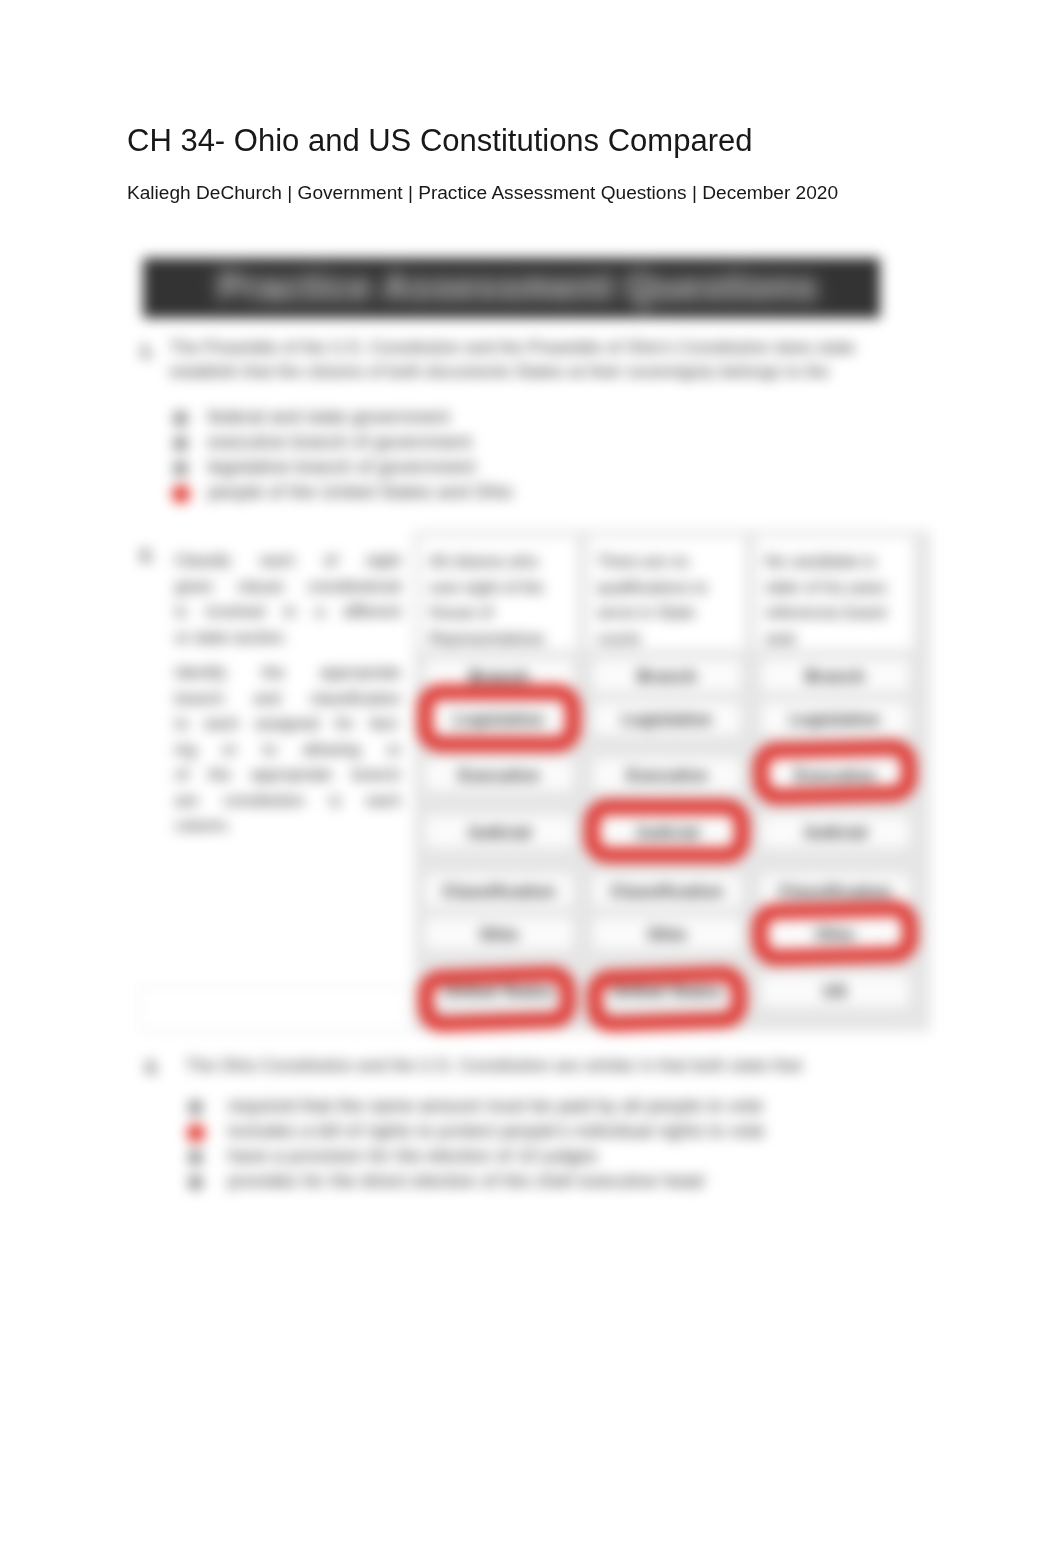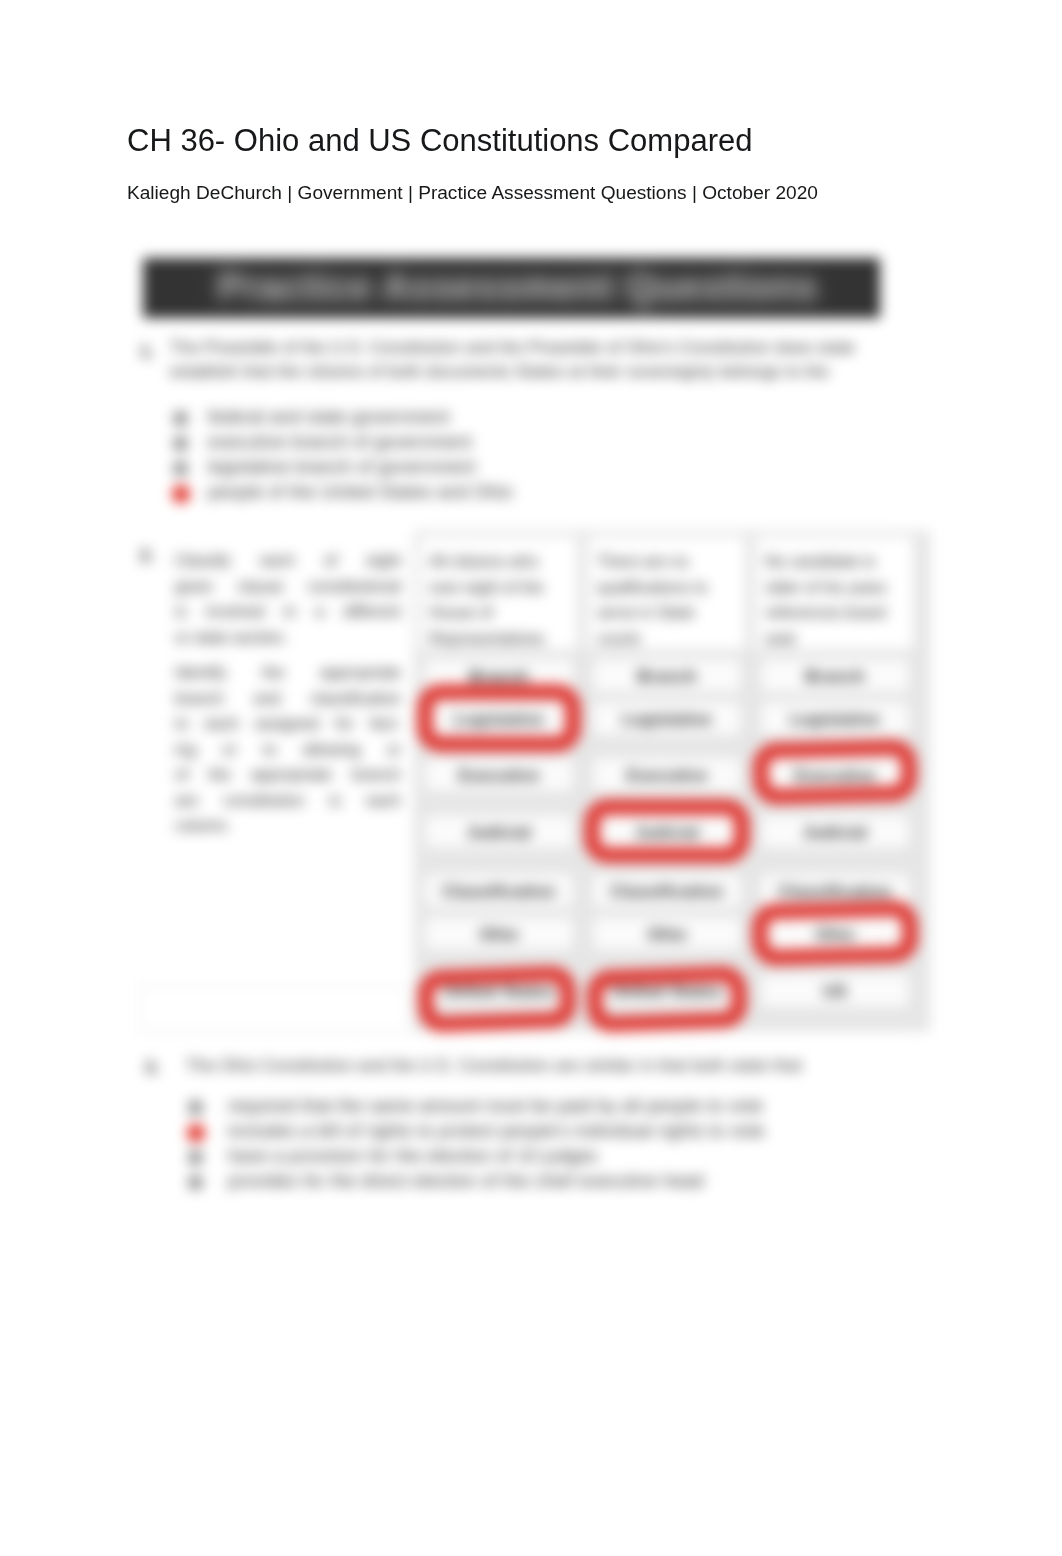--- a/index.html
+++ b/index.html
@@ -33,22 +33,22 @@
   .ring{position:absolute;box-sizing:border-box;border:16px solid #de3a35;border-radius:24px;}
   .sepbox{position:absolute;left:5px;top:757px;width:272px;height:47px;border:1px solid #e2e2e2;box-sizing:border-box;}
   .q2para{position:absolute;text-align:justify;}
   .q2line{font-size:16px;color:#2b2b2b;line-height:25.5px;text-align:justify;text-align-last:justify;}
   .q2line.last{text-align-last:left;}
 </style>
 </head>
 <body>
 
 <div class="page">
-  <div class="doc-title">CH 36- Ohio and US Constitutions Compared</div>
-  <div class="doc-sub">Kaliegh DeChurch | Government | Practice Assessment Questions | October 2020</div>
+  <div class="doc-title">CH 34- Ohio and US Constitutions Compared</div>
+  <div class="doc-sub">Kaliegh DeChurch | Government | Practice Assessment Questions | December 2020</div>
 
   <div class="shot-wrap">
     <div class="shot" id="shot">
       <div class="banner">
         <span>Practice Assessment Questions</span>
       </div>
 
       <div class="qnum" style="left:7px;top:114px">1.</div>
       <div class="qline" style="left:37px;top:110px;width:740px">The Preamble of the U.S. Constitution and the Preamble of Ohio's Constitution does state</div>
       <div class="qline" style="left:37px;top:134px;width:740px">establish that the citizens of both documents States at their sovereignty belongs to the</div>

